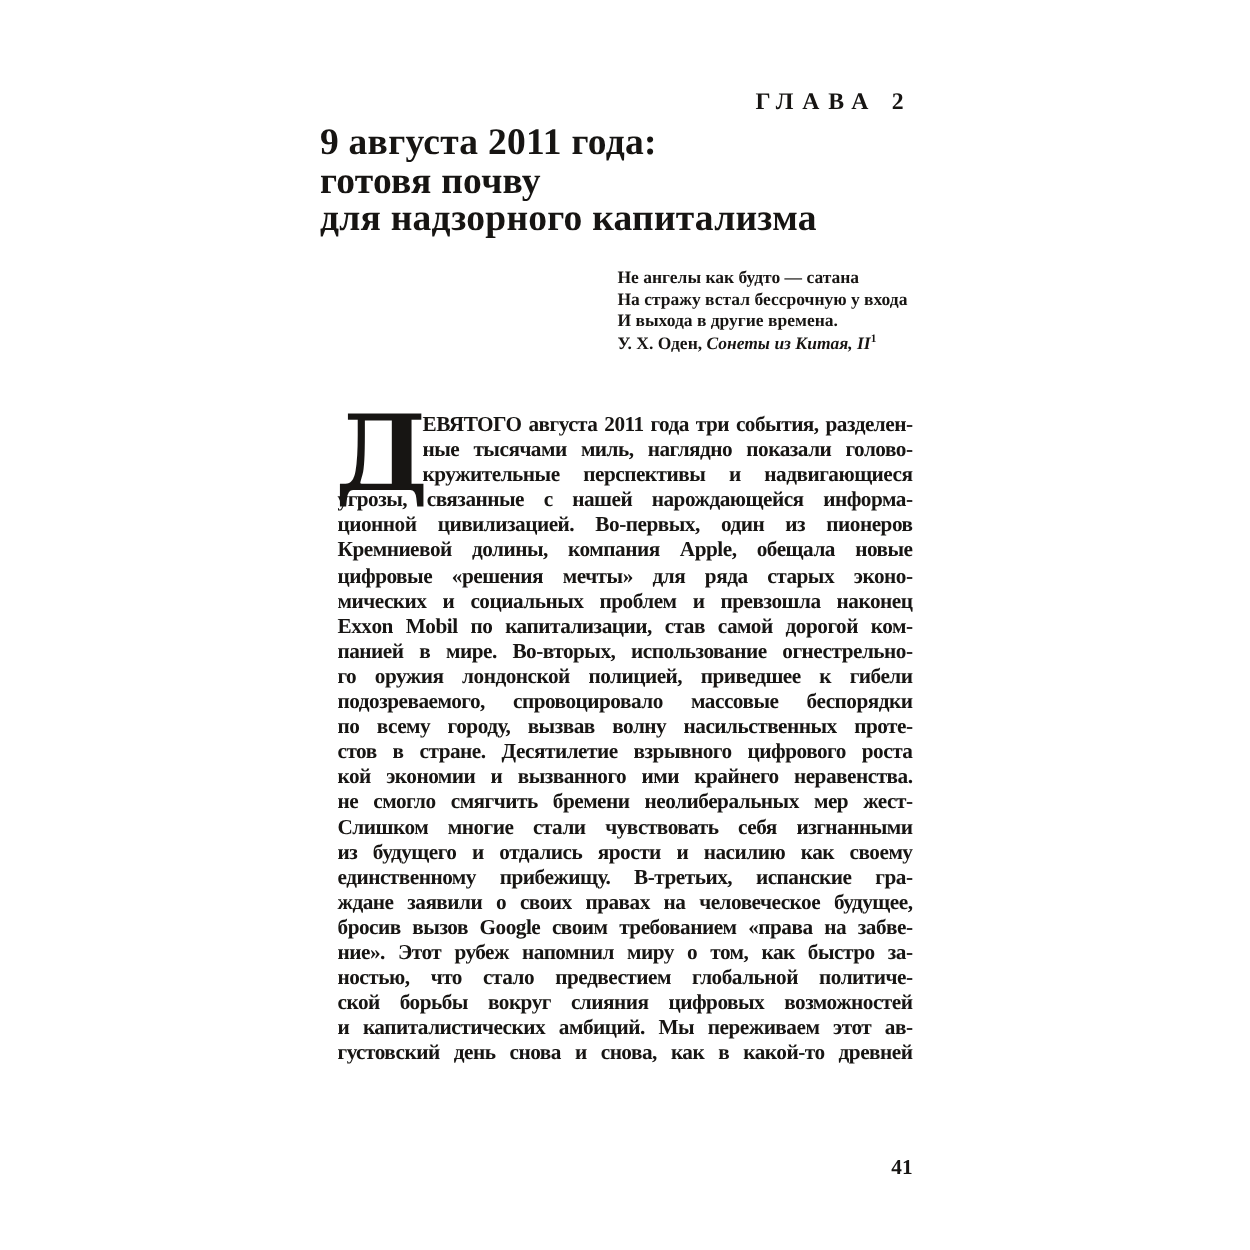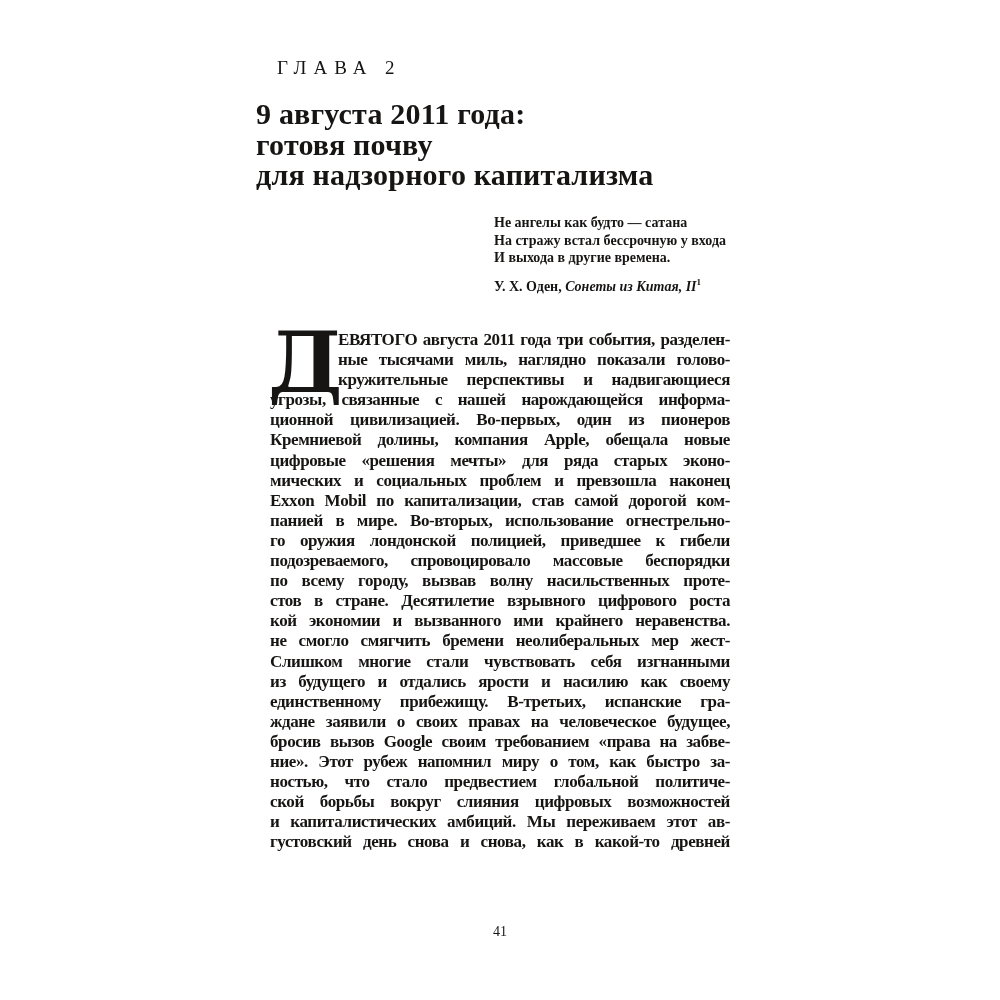--- a/index.html
+++ b/index.html
@@ -14,26 +14,26 @@
   }
   .content {
     position: absolute;
     left: 270px;
     top: 0;
     width: 460px;
     height: 1000px;
   }
   .chapter-label {
     position: absolute;
-    top: 57px;
+    top: 71px;
     left: 0;
     width: 100%;
-    text-align: left;
+    text-align: right;
     font-size: 19px;
-    font-weight: normal;
+    font-weight: bold;
     letter-spacing: 7px;
     text-indent: 7px; 
     white-space: nowrap;
   }
   .title {
     position: absolute;
     top: 83px;
     left: -30px;
     width: 520px;
     margin: 16px;
@@ -45,21 +45,21 @@
   }
   .epigraph {
     position: absolute;
     top: 214px;
     left: 224px;
     font-size: 14px;
     font-weight: bold;
     line-height: 17.5px;
     white-space: nowrap;
   }
-  .attribution { margin-top: 11px; }
+  .attribution { }
   .attribution .work { font-style: italic; }
   .attribution sup { font-size: 9px; line-height: 0; }
   .bodytext {
     position: absolute;
     top: 330px;
     left: 0;
     width: 460px;
     font-size: 17px;
     font-weight: bold;
     line-height: 20.1px;
@@ -78,23 +78,23 @@
     height: 20.1px;
     text-align: justify;
     text-align-last: justify;
   }
   .bline.indent { padding-left: 68px; }
   .pageno {
     position: absolute;
     top: 924px;
     left: 0;
     width: 100%;
-    text-align: center;
-    font-size: 14px;
-    font-weight: normal;
+    text-align: right;
+    font-size: 17px;
+    font-weight: bold;
   }
 </style>
 </head>
 <body>
 
 <div class="page">
   <div class="content">
 
     <div class="chapter-label">ГЛАВА 2</div>
 

